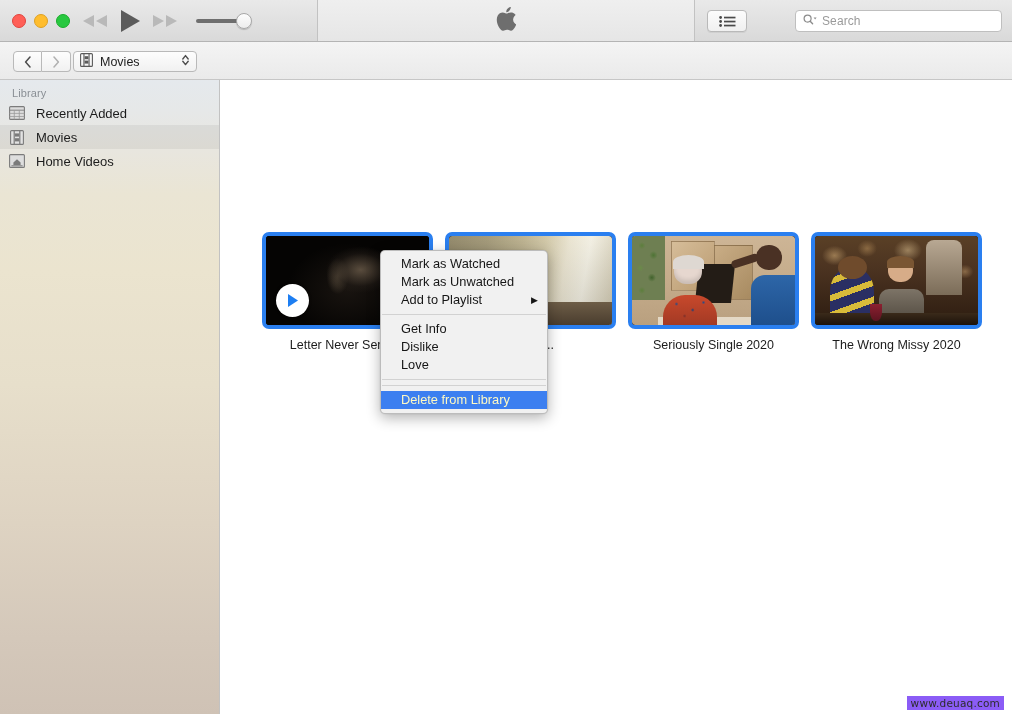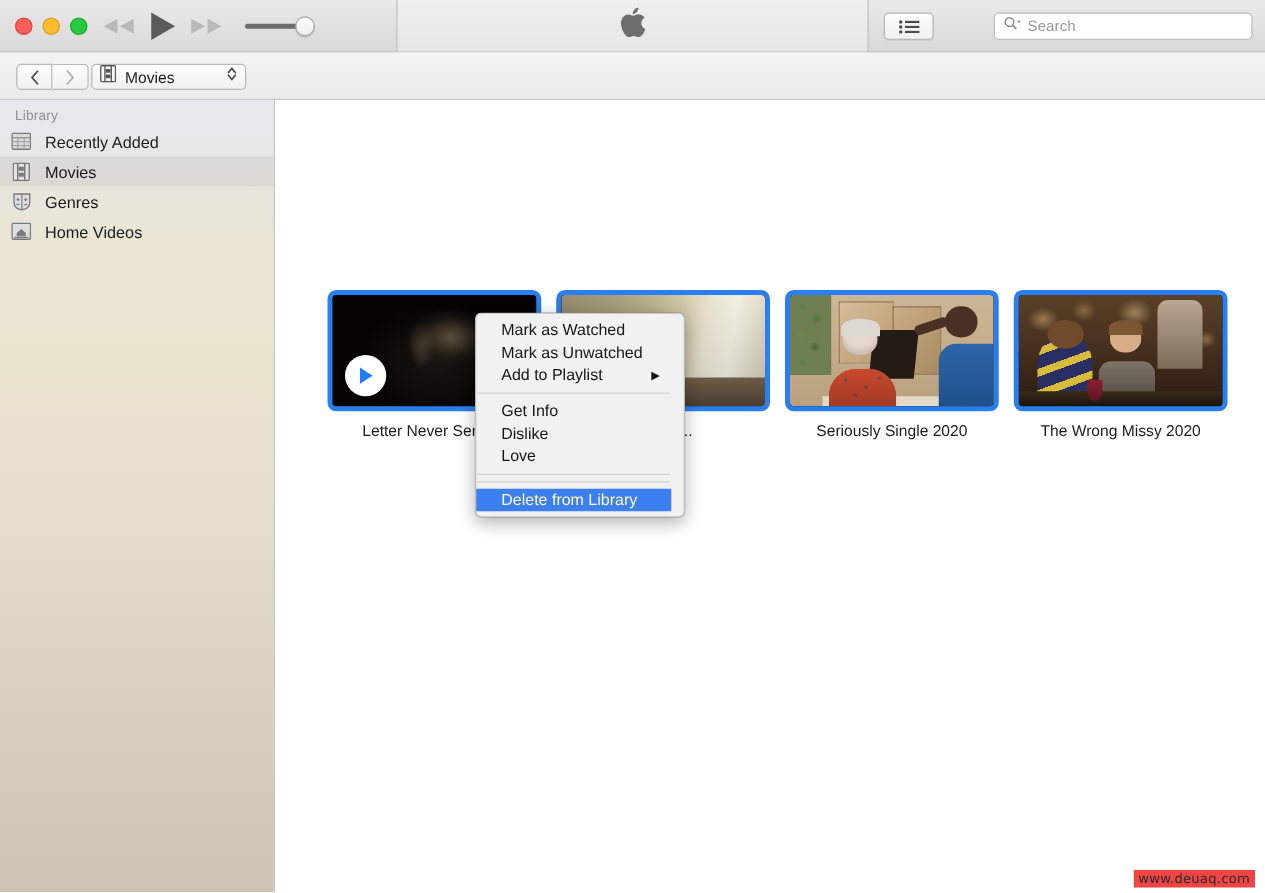--- a/index.html
+++ b/index.html
@@ -490,21 +490,21 @@
 
   
   .ctxmenu {
     position: absolute;
     left: 380px; top: 250px;
     width: 168px;
     background: #f1f1f1;
     border: 1px solid rgba(0,0,0,0.22);
     border-radius: 5px;
     box-shadow: 0 4px 14px rgba(0,0,0,0.30), 0 0 0 0.5px rgba(0,0,0,0.06);
-    padding: 4px 10px 4px 0;
+    padding: 4px 0 4px 0;
     box-sizing: border-box;
     z-index: 50;
     font-size: 12.8px;
     color: #161616;
   }
   .ctx-item {
     height: 18px;
     line-height: 18px;
     padding: 0 10px 0 20px;
     display: flex;
@@ -527,21 +527,21 @@
     font-size: 9px;
     line-height: 18px;
   }
 
   .watermark {
     position: absolute;
     right: 8px;
     bottom: 4px;
     font-size: 10.5px;
     color: #2c2c2c;
-    background: #ef4444;
+    background: #8b5cf6;
     padding: 1px 4px;
     letter-spacing: 0.2px;
     font-family: "DejaVu Sans", sans-serif;
     margin-top: 32px;
   }
 </style>
 </head>
 <body>
 
 <div id="app">
@@ -674,33 +674,20 @@
           <rect x="0.6" y="0.6" width="12.8" height="13.8" rx="1" stroke="#7b7b7b" stroke-width="1.1" fill="#e2e2e2"></rect>
           <rect x="3.6" y="0.6" width="1.2" height="13.8" fill="#7b7b7b"></rect>
           <rect x="9.2" y="0.6" width="1.2" height="13.8" fill="#7b7b7b"></rect>
           <rect x="4.9" y="3.4" width="4.2" height="3.2" fill="#7b7b7b"></rect>
           <rect x="4.9" y="8.2" width="4.2" height="3.2" fill="#7b7b7b"></rect>
         </svg>
       </span>
       <span>Movies</span>
     </div>
 
-    <div class="sb-item">
-      <span class="sb-icon">
-        <svg width="15" height="15" viewBox="0 0 15 15">
-          <path d="M1.2 1.2 H13.8 V8 C13.8 11.6 11 13.8 7.5 13.8 C4 13.8 1.2 11.6 1.2 8 Z" stroke="#7b7b7b" stroke-width="1.1" fill="#dedede"></path>
-          <line x1="7.5" y1="1.2" x2="7.5" y2="13.6" stroke="#7b7b7b" stroke-width="0.9"></line>
-          <circle cx="4.4" cy="5.6" r="1.1" fill="#7b7b7b"></circle>
-          <circle cx="10.6" cy="5.6" r="1.1" fill="#7b7b7b"></circle>
-          <path d="M3.3 9 Q4.4 10.6 5.6 9" stroke="#7b7b7b" stroke-width="0.9" fill="none"></path>
-          <path d="M9.4 10.2 Q10.6 8.6 11.7 10.2" stroke="#7b7b7b" stroke-width="0.9" fill="none"></path>
-        </svg>
-      </span>
-      <span>Genres</span>
-    </div>
 
     <div class="sb-item">
       <span class="sb-icon">
         <svg width="16" height="14" viewBox="0 0 16 14">
           <rect x="0.6" y="0.6" width="14.8" height="12.8" rx="1" stroke="#7b7b7b" stroke-width="1.1" fill="#dedede"></rect>
           <path d="M4.4 8.4 L8 5.2 L11.6 8.4 V11 H4.4 Z" fill="#7b7b7b"></path>
           <line x1="2.4" y1="11.8" x2="13.6" y2="11.8" stroke="#7b7b7b" stroke-width="1"></line>
         </svg>
       </span>
       <span>Home Videos</span>

